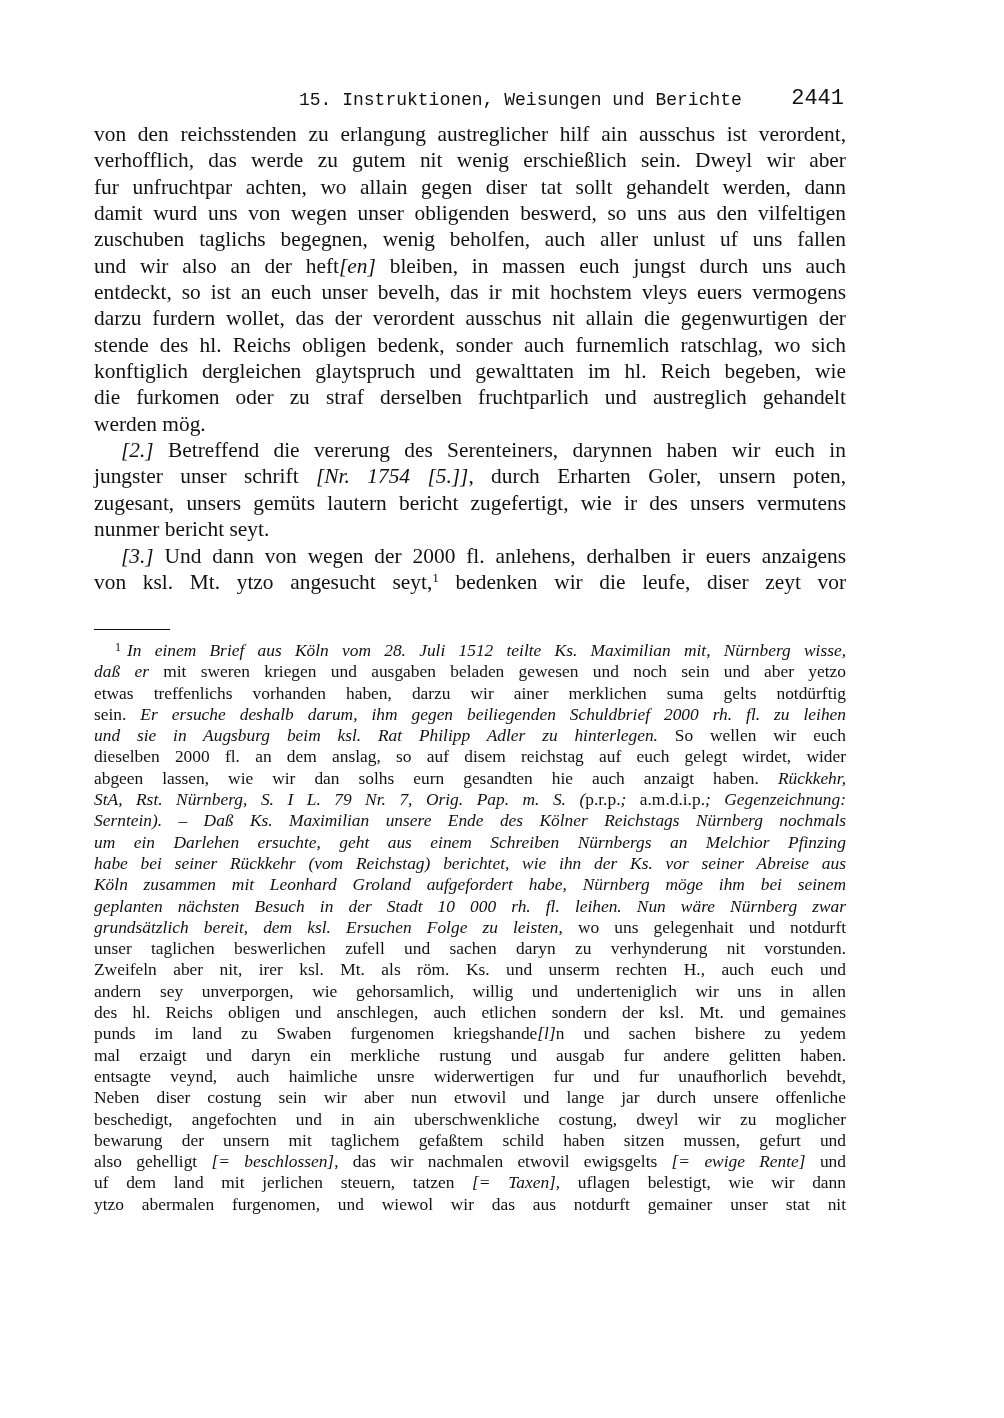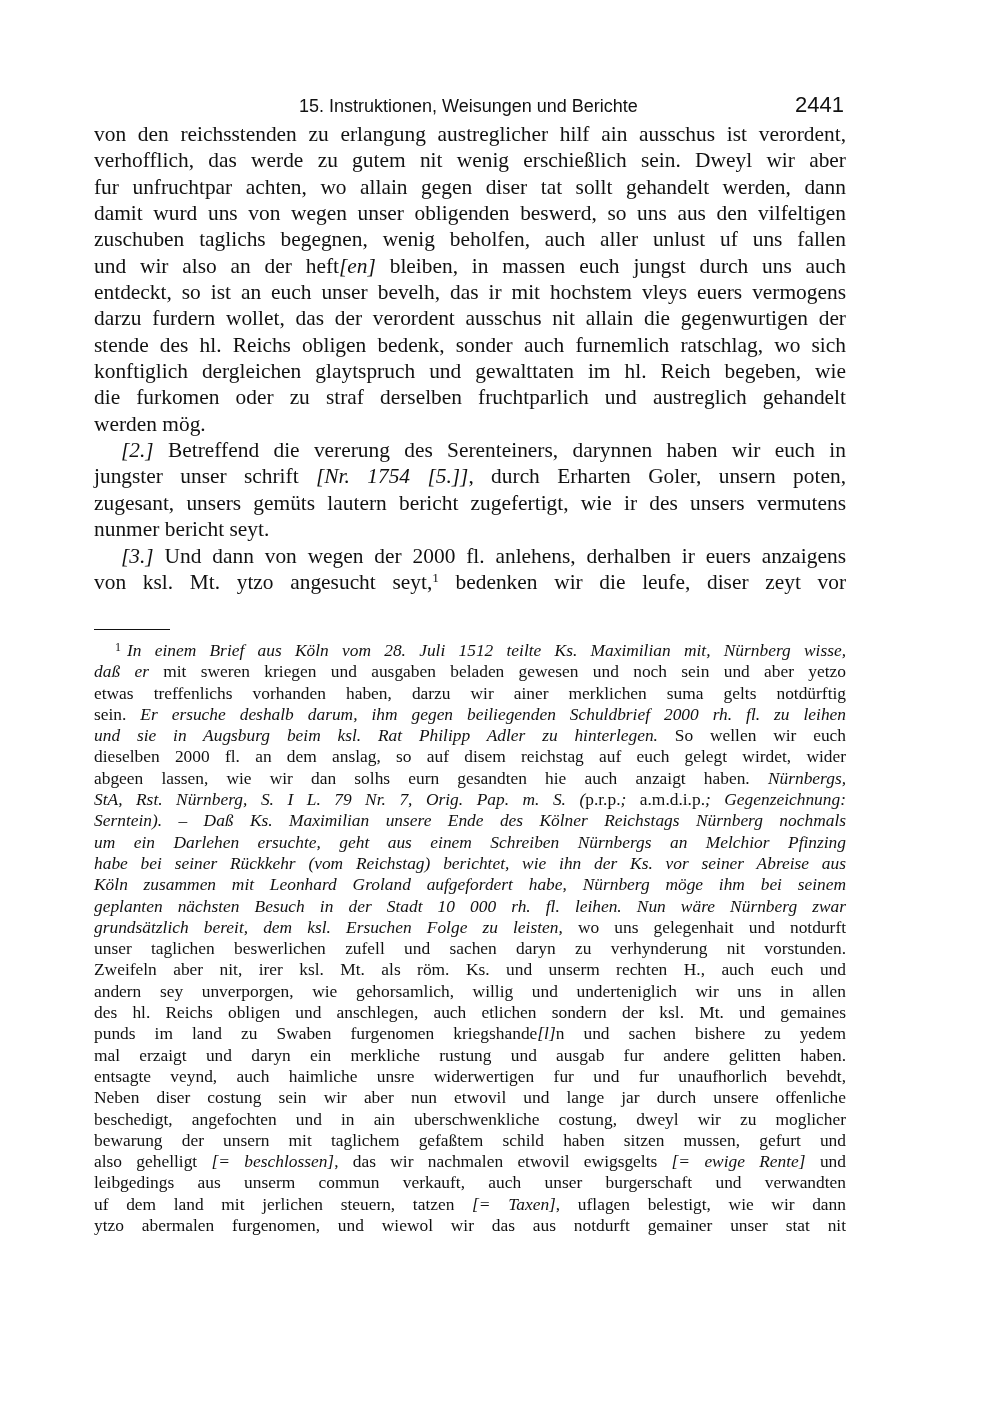--- a/index.html
+++ b/index.html
@@ -1,19 +1,19 @@
 <!DOCTYPE html>
 <html><head>
 <meta charset="utf-8">
 <style>
   html, body { margin:0; padding:0; background:#ffffff; }
   body { width:1004px; height:1418px; position:relative; overflow:hidden; color:#111; }
   .page { position:absolute; left:94px; top:0; width:752px; }
-  .header { position:absolute; top:94px; left:0; width:752px; height:24px;
-    font-family:Liberation Sans, sans-serif; }
+  .header { position:absolute; top:88px; left:0; width:752px; height:24px;
+    font-family:Liberation Mono, monospace; }
   .running-title { position:absolute; left:205px; top:2px; font-size:18px; }
   .page-number { position:absolute; right:2px; top:-2px; font-size:22px;text-align:center; }
   .body-text { position:absolute; top:121px; left:0; width:752px;
     font-family:"Liberation Serif", serif; font-size:21.4px; line-height:26.35px; }
   .body-text p { margin:0; text-align:justify; text-align-last:left; }
   .body-text .line { display:block; text-align:justify; text-align-last:justify; white-space:nowrap; }
   .body-text .line.last { text-align-last:left; }
   i { }
   sup { font-size:0.62em; vertical-align:0.55em; line-height:0; }
   .fn-rule { position:absolute; top:629px; left:0; width:76px; height:1px; background:#111; }
@@ -61,36 +61,35 @@
   <div class="fn-rule"></div>
 
   <div class="footnotes" id="footnotes">
       <div style="height: 8px;"></div>
       <span class="fn-line"><span class="fn-mark">1</span><i>In einem Brief aus Köln vom 28. Juli 1512 teilte Ks. Maximilian mit, Nürnberg wisse,</i></span>
       <span class="fn-line"><i>daß er</i><span> mit sweren kriegen und ausgaben beladen gewesen und noch sein und aber yetzo</span></span>
       <span class="fn-line"><span>etwas treffenlichs vorhanden haben, darzu wir ainer merklichen suma gelts notdürftig</span></span>
       <span class="fn-line"><span>sein. </span><i>Er ersuche deshalb darum, ihm gegen beiliegenden Schuldbrief 2000 rh. fl. zu leihen</i></span>
       <span class="fn-line"><i>und sie in Augsburg beim ksl. Rat Philipp Adler zu hinterlegen.</i><span> So wellen wir euch</span></span>
       <span class="fn-line"><span>dieselben 2000 fl. an dem anslag, so auf disem reichstag auf euch gelegt wirdet, wider</span></span>
-      <span class="fn-line"><span>abgeen lassen, wie wir dan solhs eurn gesandten hie auch anzaigt haben. </span><i>Nürnbergs,</i></span>
+      <span class="fn-line"><span>abgeen lassen, wie wir dan solhs eurn gesandten hie auch anzaigt haben. </span><i>Rückkehr,</i></span>
       <span class="fn-line"><i>StA, Rst. Nürnberg, S. I L. 79 Nr. 7, Orig. Pap. m. S. (</i><span>p.r.p.</span><i>; </i><span>a.m.d.i.p.</span><i>; Gegenzeichnung:</i></span>
       <span class="fn-line"><i>Serntein). – Daß Ks. Maximilian unsere Ende des Kölner Reichstags Nürnberg nochmals</i></span>
       <span class="fn-line"><i>um ein Darlehen ersuchte, geht aus einem Schreiben Nürnbergs an Melchior Pfinzing</i></span>
       <span class="fn-line"><i>habe bei seiner Rückkehr (vom Reichstag) berichtet, wie ihn der Ks. vor seiner Abreise aus</i></span>
       <span class="fn-line"><i>Köln zusammen mit Leonhard Groland aufgefordert habe, Nürnberg möge ihm bei seinem</i></span>
       <span class="fn-line"><i>geplanten nächsten Besuch in der Stadt 10 000 rh. fl. leihen. Nun wäre Nürnberg zwar</i></span>
       <span class="fn-line"><i>grundsätzlich bereit, dem ksl. Ersuchen Folge zu leisten,</i><span> wo uns gelegenhait und notdurft</span></span>
       <span class="fn-line"><span>unser taglichen beswerlichen zufell und sachen daryn zu verhynderung nit vorstunden.</span></span>
       <span class="fn-line"><span>Zweifeln aber nit, irer ksl. Mt. als röm. Ks. und unserm rechten H., auch euch und</span></span>
       <span class="fn-line"><span>andern sey unverporgen, wie gehorsamlich, willig und underteniglich wir uns in allen</span></span>
       <span class="fn-line"><span>des hl. Reichs obligen und anschlegen, auch etlichen sondern der ksl. Mt. und gemaines</span></span>
       <span class="fn-line"><span>punds im land zu Swaben furgenomen kriegshande</span><i>[l]</i><span>n und sachen bishere zu yedem</span></span>
       <span class="fn-line"><span>mal erzaigt und daryn ein merkliche rustung und ausgab fur andere gelitten haben.</span></span>
       <span class="fn-line"><span>entsagte veynd, auch haimliche unsre widerwertigen fur und fur unaufhorlich bevehdt,</span></span>
       <span class="fn-line"><span>Neben diser costung sein wir aber nun etwovil und lange jar durch unsere offenliche</span></span>
       <span class="fn-line"><span>beschedigt, angefochten und in ain uberschwenkliche costung, dweyl wir zu moglicher</span></span>
       <span class="fn-line"><span>bewarung der unsern mit taglichem gefaßtem schild haben sitzen mussen, gefurt und</span></span>
       <span class="fn-line"><span>also gehelligt </span><i>[= beschlossen]</i><span>, das wir nachmalen etwovil ewigsgelts </span><i>[= ewige Rente]</i><span> und</span></span>
-      <span class="fn-line"><span>leibgedings aus unserm commun verkauft, auch unser burgerschaft und verwandten</span></span>
       <span class="fn-line"><span>uf dem land mit jerlichen steuern, tatzen </span><i>[= Taxen]</i><span>, uflagen belestigt, wie wir dann</span></span>
       <span class="fn-line"><span>ytzo abermalen furgenomen, und wiewol wir das aus notdurft gemainer unser stat nit</span></span>
     </div>
 </div>
 
 </body></html>

